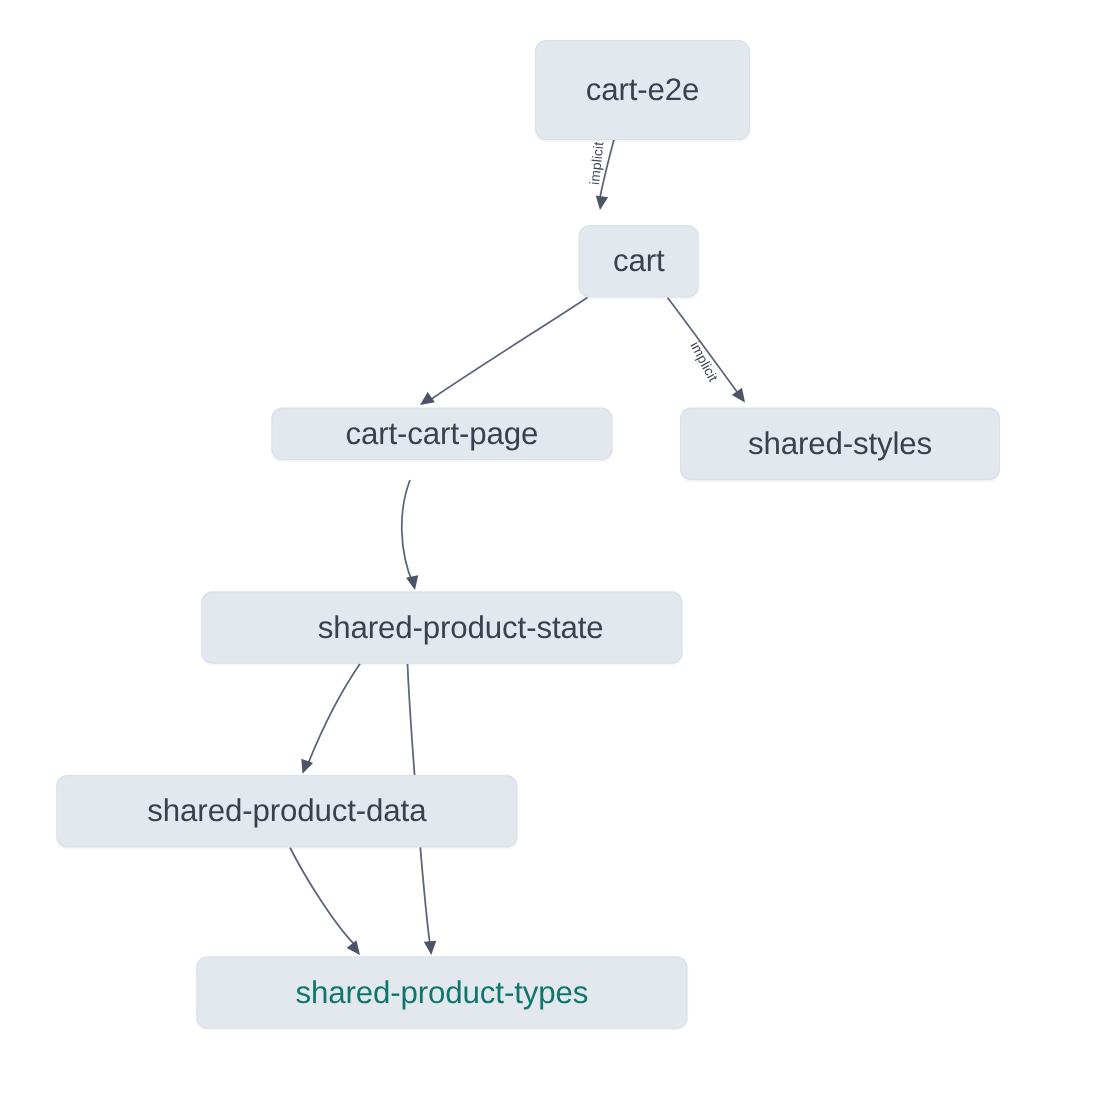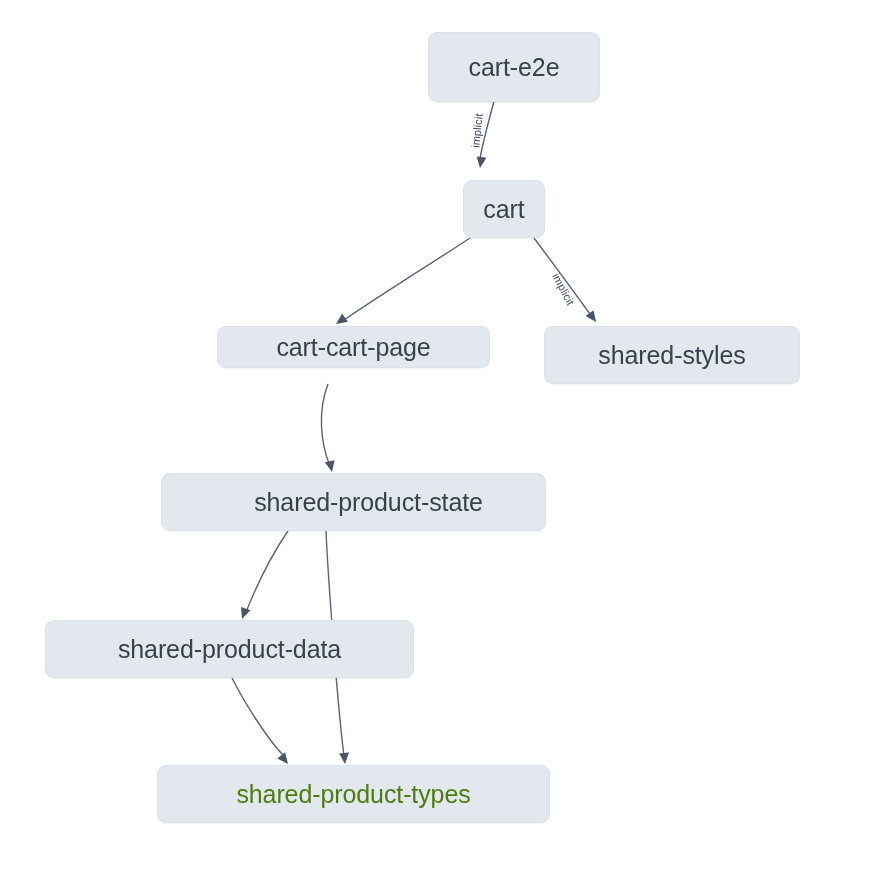--- a/index.html
+++ b/index.html
@@ -84,36 +84,36 @@
         <path class="edge-path" d="M 232,678 C 244,702 268,740 284,756" stroke="#5b6478"></path>
         <polygon class="edge-arrow" points="0,0 -11,-5 -11,5" fill="#4b5567" transform="translate(288,764) rotate(52)"></polygon>
       </g>
     <g id="edge-labels-group">
         <text class="edge-label" x="481" y="131" text-anchor="middle" transform="rotate(-84,481,131)">implicit</text>
         <text class="edge-label" x="560" y="291" text-anchor="middle" transform="rotate(62,560,291)">implicit</text>
       </g>
   </svg>
 
   <div id="nodes-group">
-      <div class="node" style="left: 428px; top: 32px; width: 172px; height: 70px; background: rgb(227, 232, 239); border-color: rgb(219, 225, 234); align-items: center;">
+      <div class="node" style="left: 428px; top: 32px; width: 172px; height: 80px; background: rgb(227, 232, 239); border-color: rgb(219, 225, 234); align-items: center;">
         <span class="node-label" style="color: rgb(57, 65, 79);">cart-e2e</span>
       </div>
-      <div class="node" style="left: 463px; top: 180px; width: 82px; height: 58px; background: rgb(227, 232, 239); border-color: rgb(219, 225, 234);">
+      <div class="node" style="left: 463px; top: 180px; width: 96px; height: 58px; background: rgb(227, 232, 239); border-color: rgb(219, 225, 234);">
         <span class="node-label" style="color: rgb(57, 65, 79);">cart</span>
       </div>
       <div class="node" style="left: 217px; top: 326px; width: 273px; height: 42px; background: rgb(227, 232, 239); border-color: rgb(219, 225, 234);">
         <span class="node-label" style="color: rgb(57, 65, 79);">cart-cart-page</span>
       </div>
       <div class="node" style="left: 544px; top: 326px; width: 256px; height: 58px; background: rgb(227, 232, 239); border-color: rgb(219, 225, 234);">
         <span class="node-label" style="color: rgb(57, 65, 79);">shared-styles</span>
       </div>
       <div class="node" style="left: 161px; top: 473px; width: 385px; height: 58px; background: rgb(227, 232, 239); border-color: rgb(219, 225, 234); padding-left: 30px;">
         <span class="node-label" style="color: rgb(57, 65, 79);">shared-product-state</span>
       </div>
       <div class="node" style="left: 45px; top: 620px; width: 369px; height: 58px; background: rgb(227, 232, 239); border-color: rgb(219, 225, 234);">
         <span class="node-label" style="color: rgb(57, 65, 79);">shared-product-data</span>
       </div>
       <div class="node" style="left: 157px; top: 765px; width: 393px; height: 58px; background: rgb(227, 232, 239); border-color: rgb(219, 225, 234);">
-        <span class="node-label" style="color: #4d7c0f;">shared-product-types</span>
+        <span class="node-label" style="color: #0f766e;">shared-product-types</span>
       </div>
     </div>
 
 </div>
 
 </body></html>

